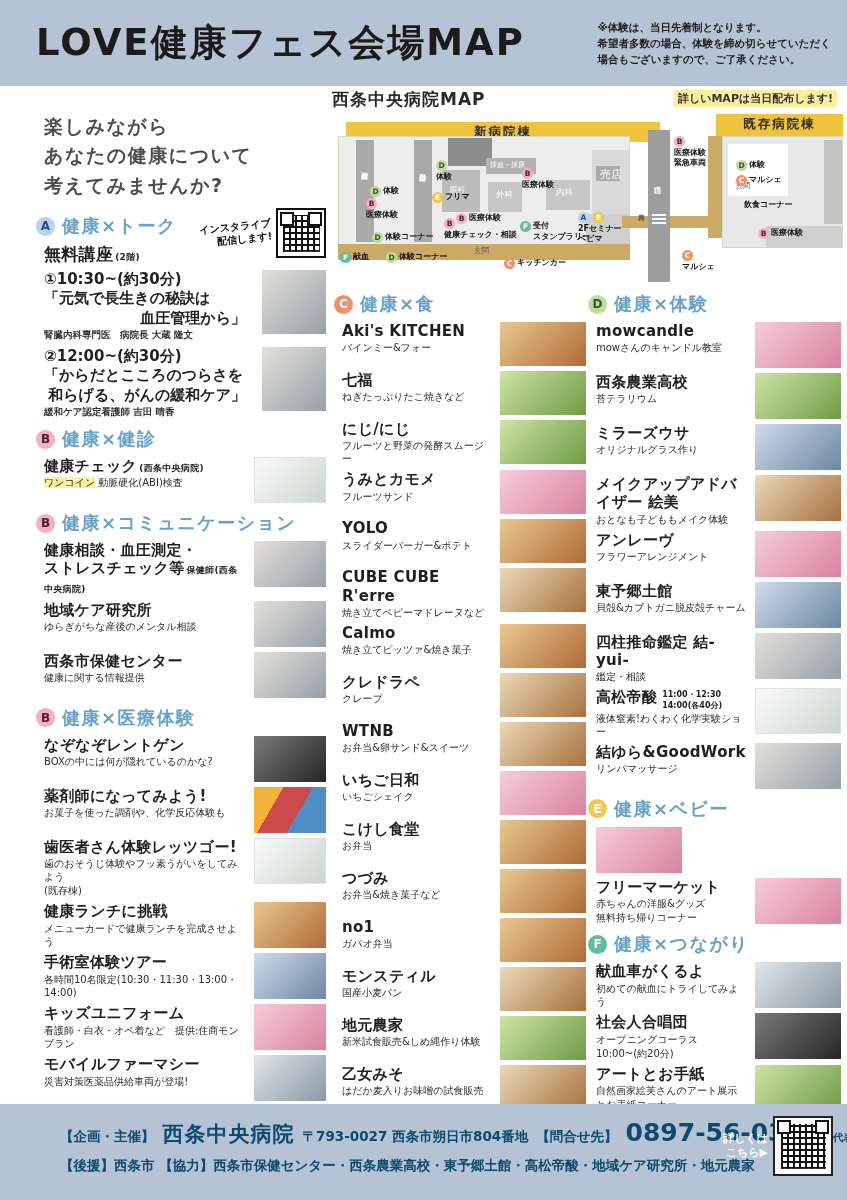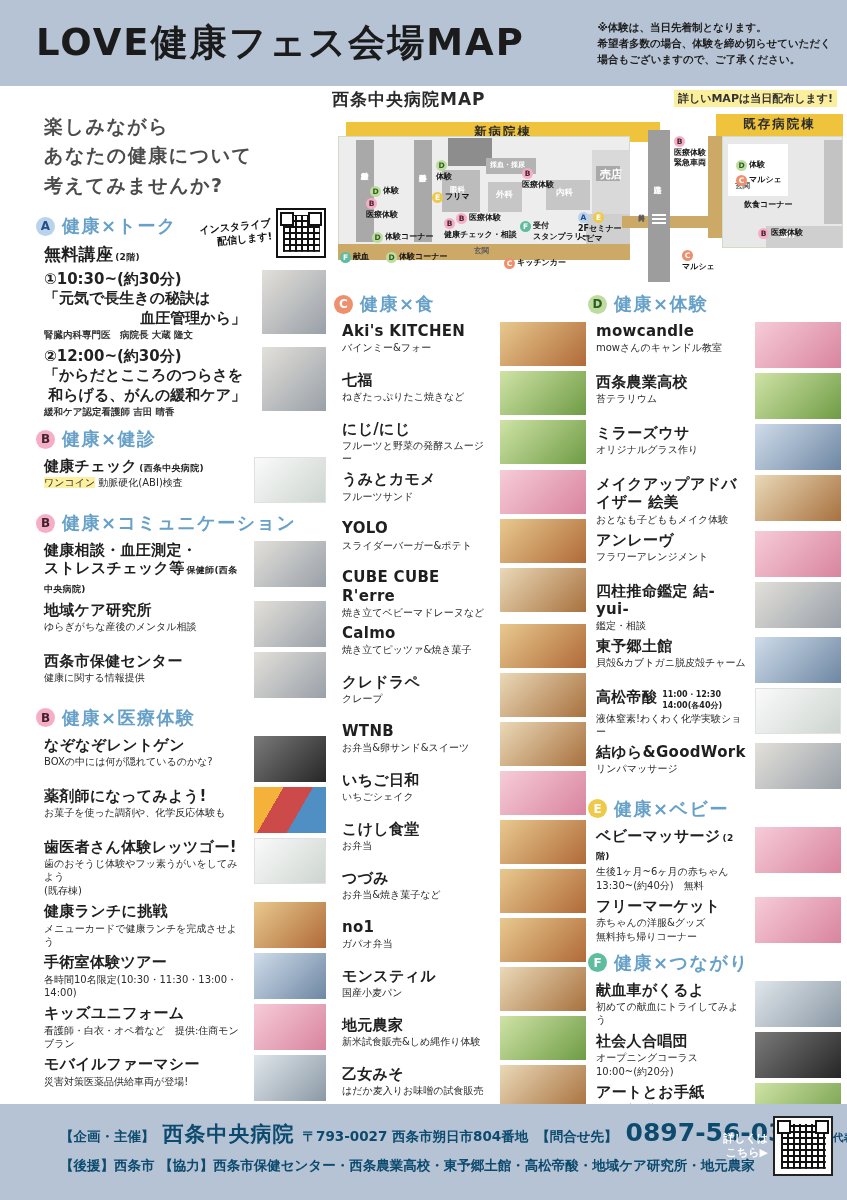--- a/index.html
+++ b/index.html
@@ -19,21 +19,21 @@
 
   
   .map-panel{position:absolute;left:328px;top:88px;width:515px;height:196px;}
   .map-title{font-size:17px;font-weight:700;color:#2a2a2a;letter-spacing:1px;margin-left:4px;}
   .map-note{position:absolute;right:6px;top:2px;background:#fbef9e;font-size:11px;font-weight:700;padding:1px 4px;color:#333;}
   .map-canvas{position:absolute;left:2px;top:26px;width:513px;height:168px;background:#fff;}
   .mblock{position:absolute;}
   .ylw{background:#efc33c;color:#2b2b2b;font-weight:700;text-align:center;font-size:12.5px;line-height:20px;letter-spacing:2px;}
   .bar-new{left:16px;top:8px;width:314px;height:20px;}
   .bar-old{left:386px;top:0;width:127px;height:36px;}
-  .room{position:absolute;font-size:7.5px;color:#fff;font-weight:700;line-height:1.1;white-space:nowrap;}
+  .room{position:absolute;font-size:7.5px;color:#fff;font-weight:400;line-height:1.1;white-space:nowrap;}
   .room.dark{color:#5c5c5c;margin-left:12px;}
   .room.vert{writing-mode:vertical-rl;}
   .mlabel{position:absolute;font-size:8px;font-weight:700;color:#141414;white-space:nowrap;line-height:1.25;}
   .mlabel .badges{display:flex;gap:2px;margin-bottom:1px;}
   .ml-cont{padding-left:13px;}
   .badge{display:inline-block;width:11px;height:11px;border-radius:50%;font-size:7.5px;line-height:11px;
          text-align:center;font-weight:700;margin-right:2px;vertical-align:-1px;}
 
   
   #col2{position:absolute;left:334px;top:284px;width:252px;}
@@ -610,34 +610,34 @@
             <div>
               <div class="ititle"><span>アンレーヴ</span></div>
             </div>
             <div class="idesc">フラワーアレンジメント</div>
           </div>
           <div class="photo t-pink"></div>
         </div>
         <div class="item">
           <div class="itext">
             <div>
+              <div class="ititle"><span>東予郷土館</span></div>
+            </div>
+            <div class="idesc">貝殻&amp;カブトガニ脱皮殻チャーム</div>
+          </div>
+          <div class="photo t-blue"></div>
+        </div>
+        <div class="item">
+          <div class="itext">
+            <div>
               <div class="ititle"><span>四柱推命鑑定 結-yui-</span></div>
             </div>
             <div class="idesc">鑑定・相談</div>
           </div>
           <div class="photo t-people"></div>
-        </div>
-        <div class="item">
-          <div class="itext">
-            <div>
-              <div class="ititle"><span>東予郷土館</span></div>
-            </div>
-            <div class="idesc">貝殻&amp;カブトガニ脱皮殻チャーム</div>
-          </div>
-          <div class="photo t-blue"></div>
         </div>
         <div class="item">
           <div class="itext">
             <div class="trow">
               <div>
                 <div class="ititle"><span>高松帝酸</span></div>
               </div>
               <div class="tnotes">
                 <div>11:00・12:30</div>
                 <div>14:00(各40分)</div>
@@ -656,27 +656,20 @@
           </div>
           <div class="photo t-people"></div>
         </div>
       </section>
       <section class="sec sec-E">
         <div class="sec-h">
           <span class="sec-badge" style="background: rgb(238, 201, 74); color: rgb(255, 255, 255);">E</span>
           <span class="sec-title">健康×ベビー</span>
         </div>
         <div class="item">
-          <div class="itext">
-            <div>
-              <div class="ititle"><span>ベビーマッサージ</span><span class="ismall">(2階)</span></div>
-            </div>
-            <div class="idesc">生後1ヶ月~6ヶ月の赤ちゃん</div>
-            <div class="idesc">13:30~(約40分)　無料</div>
-          </div>
           <div class="photo t-pink"></div>
         </div>
         <div class="item">
           <div class="itext">
             <div>
               <div class="ititle"><span>フリーマーケット</span></div>
             </div>
             <div class="idesc">赤ちゃんの洋服&amp;グッズ</div>
             <div class="idesc">無料持ち帰りコーナー</div>
           </div>

